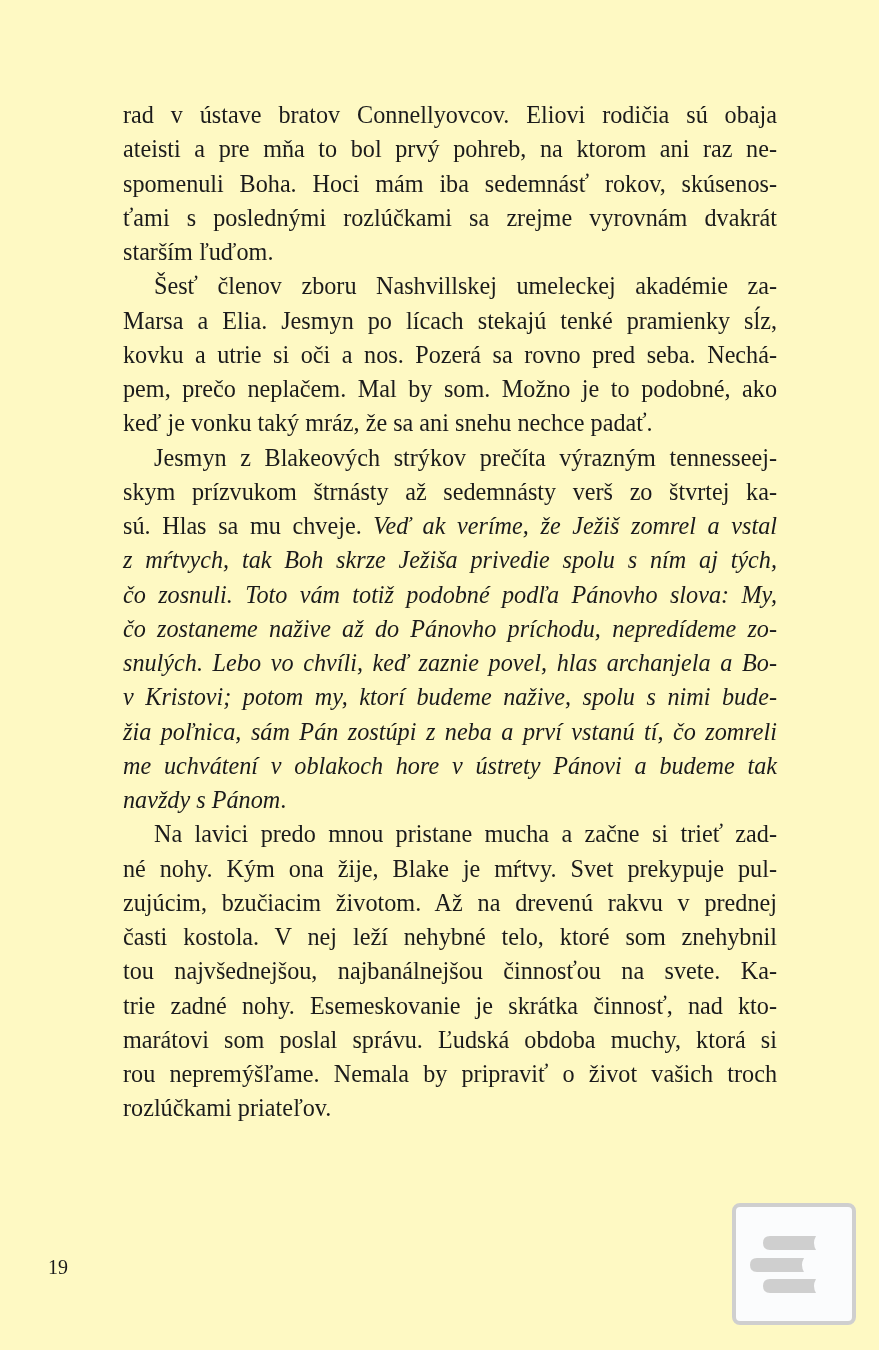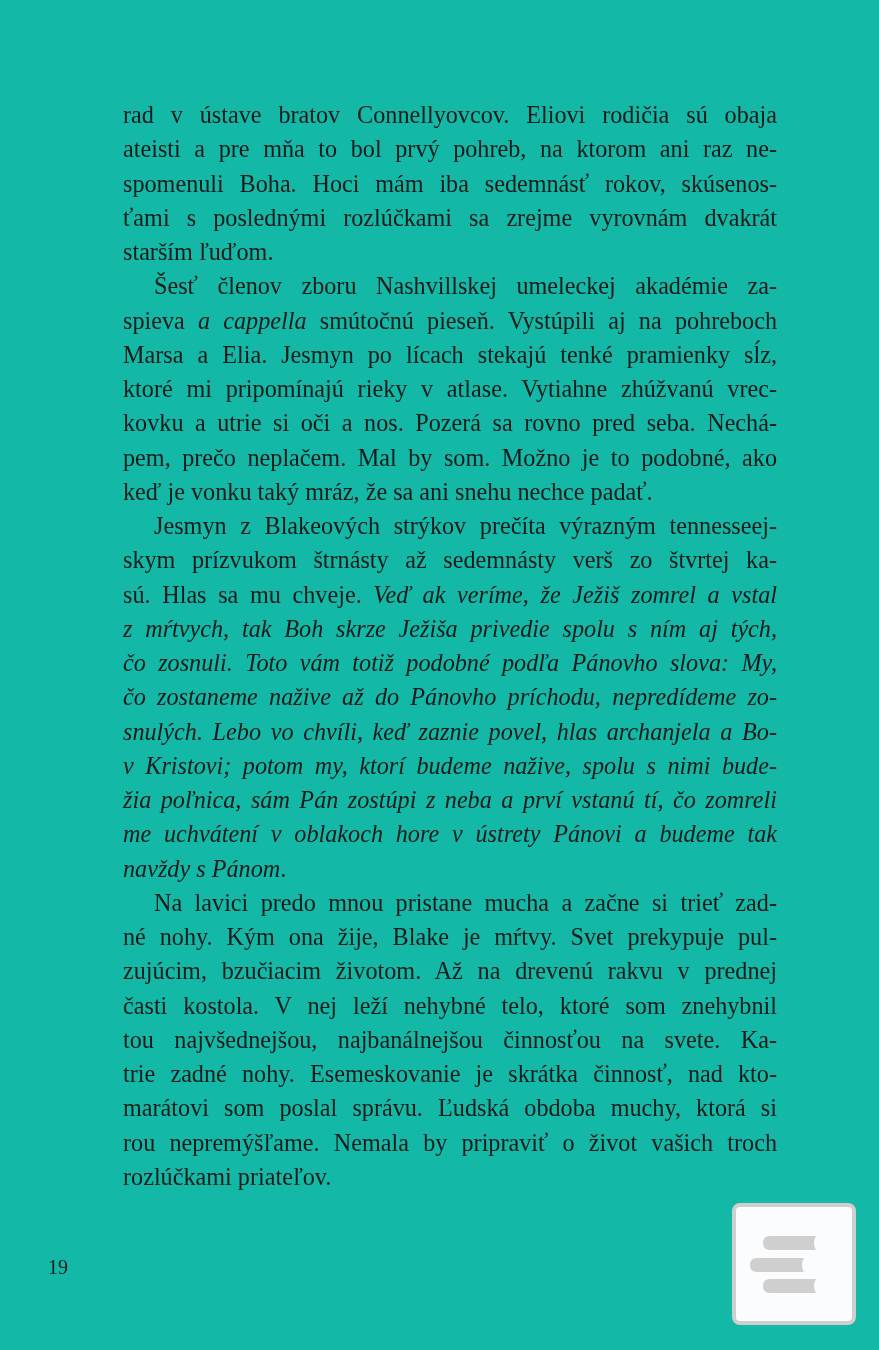--- a/index.html
+++ b/index.html
@@ -1,19 +1,19 @@
 <!DOCTYPE html>
 <html><head>
 <meta charset="utf-8">
 <style>
   html, body { margin: 0; padding: 0; background: #ffffff; }
   body { width: 879px; height: 1350px; position: relative; overflow: hidden; }
   .page {
     position: absolute; left: 0; top: 0; width: 879px; height: 1350px;
-    background: #14b8a6;
+    background: #fef9c3;
   }
   .text-block {
     position: absolute; left: 123px; top: 98px; width: 654px;
     font-family: "Liberation Serif", "DejaVu Serif", serif;
     font-size: 24.2px; color: #1b1b1b;
   }
   .line {
     display: block; height: 34.25px; line-height: 34.25px;
     white-space: nowrap; text-align: justify; text-align-last: justify;
     overflow: visible;
@@ -35,23 +35,21 @@
 <body>
 
 <div class="page">
   <div class="text-block" id="text-block">
       <div class="line"><span>rad v ústave bratov Connellyovcov. Eliovi rodičia sú obaja</span></div>
       <div class="line"><span>ateisti a pre mňa to bol prvý pohreb, na ktorom ani raz ne-</span></div>
       <div class="line"><span>spomenuli Boha. Hoci mám iba sedemnásť rokov, skúsenos-</span></div>
       <div class="line"><span>ťami s poslednými rozlúčkami sa zrejme vyrovnám dvakrát</span></div>
       <div class="line last"><span>starším ľuďom.</span></div>
       <div class="line indent"><span>Šesť členov zboru Nashvillskej umeleckej akadémie za-</span></div>
-      <div class="line"><span>spieva </span><span class="seg-italic">a cappella</span><span> smútočnú pieseň. Vystúpili aj na pohreboch</span></div>
       <div class="line"><span>Marsa a Elia. Jesmyn po lícach stekajú tenké pramienky sĺz,</span></div>
-      <div class="line"><span>ktoré mi pripomínajú rieky v atlase. Vytiahne zhúžvanú vrec-</span></div>
       <div class="line"><span>kovku a utrie si oči a nos. Pozerá sa rovno pred seba. Nechá-</span></div>
       <div class="line"><span>pem, prečo neplačem. Mal by som. Možno je to podobné, ako</span></div>
       <div class="line last"><span>keď je vonku taký mráz, že sa ani snehu nechce padať.</span></div>
       <div class="line indent"><span>Jesmyn z Blakeových strýkov prečíta výrazným tennesseej-</span></div>
       <div class="line"><span>skym prízvukom štrnásty až sedemnásty verš zo štvrtej ka-</span></div>
       <div class="line"><span>sú. Hlas sa mu chveje. </span><span class="seg-italic">Veď ak veríme, že Ježiš zomrel a vstal</span></div>
       <div class="line"><span class="seg-italic">z mŕtvych, tak Boh skrze Ježiša privedie spolu s ním aj tých,</span></div>
       <div class="line"><span class="seg-italic">čo zosnuli. Toto vám totiž podobné podľa Pánovho slova: My,</span></div>
       <div class="line"><span class="seg-italic">čo zostaneme nažive až do Pánovho príchodu, nepredídeme zo-</span></div>
       <div class="line"><span class="seg-italic">snulých. Lebo vo chvíli, keď zaznie povel, hlas archanjela a Bo-</span></div>

